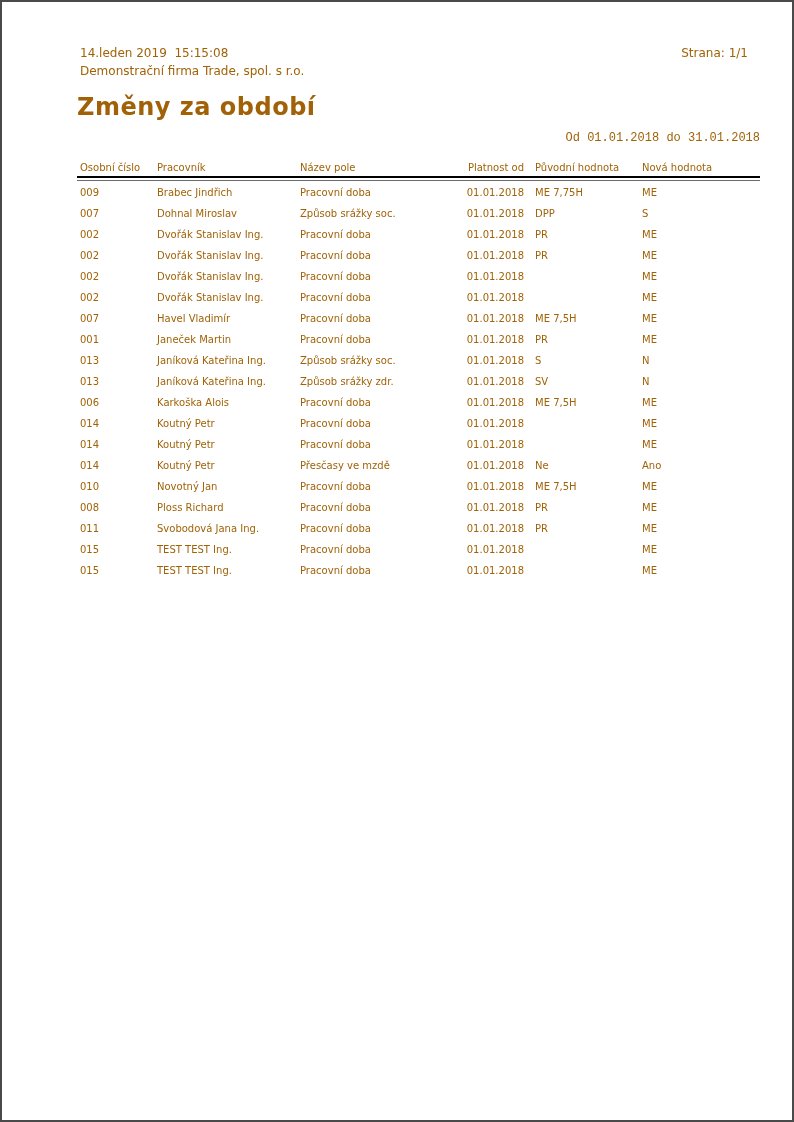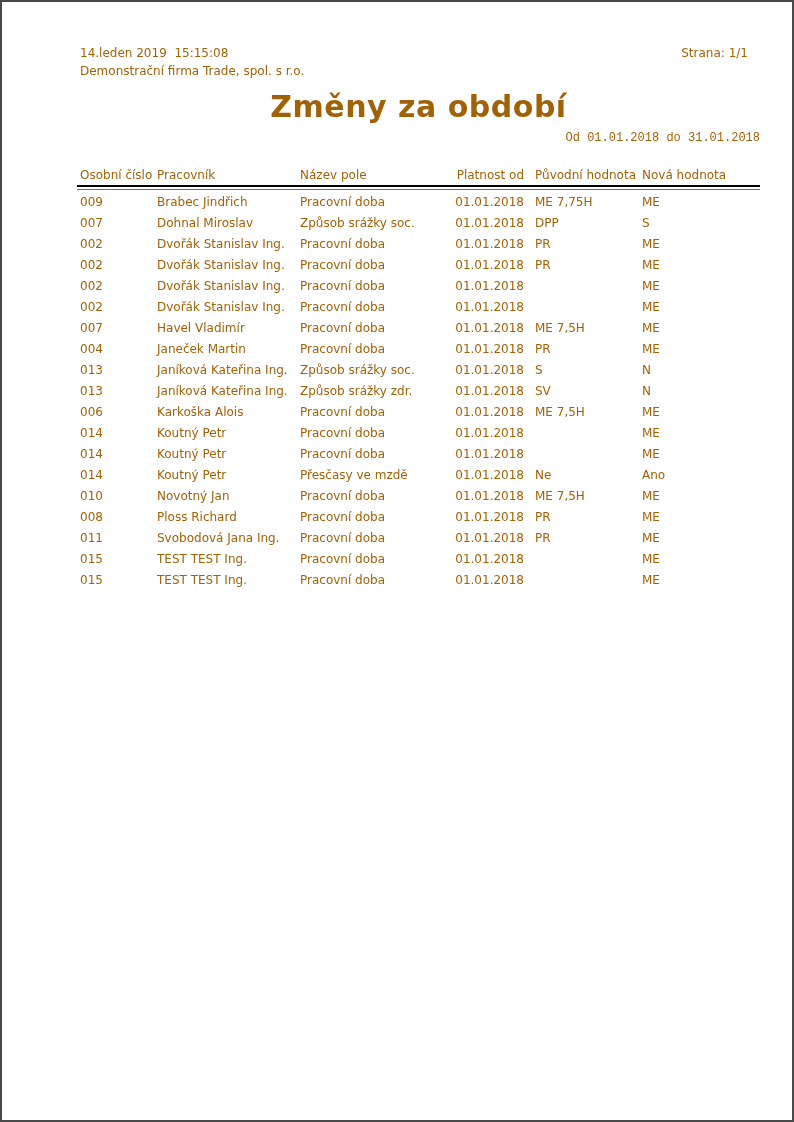--- a/index.html
+++ b/index.html
@@ -22,34 +22,34 @@
   }
   .top-left { font-size: 12px; line-height: 18px; }
   .pre { white-space: pre; }
   .top-right { font-size: 12px; line-height: 18px; }
   .content {
     margin-left: 75px;
     width: 683px;
   }
   .report-title {
     margin: 10px 0 0 0;
-    text-align: center;
-    font-size: 30px;
+    text-align: left;
+    font-size: 24px;
     line-height: 34px;
     font-weight: bold;
     letter-spacing: 0.5px;
   }
   .report-subtitle {
     text-align: right;
     font-size: 12px;
     line-height: 14px;
     margin-top: 7px;
     font-family: Liberation Mono, monospace;
   }
-  .rtable { margin-top: 22px; font-size: 12px; }
+  .rtable { margin-top: 13px; font-size: 10px; }
   .trow {
     display: grid;
     grid-template-columns: 80px 143px 154px 70px 118px 118px;
     align-items: center;
     white-space: nowrap;
   }
   .thead { height: 18px; align-items: end; }
   .thead .cell { padding-bottom: 3px; }
   .rule-double {
     height: 2px;              
@@ -140,21 +140,21 @@
           </div>
           <div class="trow">
             <div class="cell c0">007</div>
             <div class="cell c1">Havel Vladimír</div>
             <div class="cell c2">Pracovní doba</div>
             <div class="cell c3">01.01.2018</div>
             <div class="cell c4">ME 7,5H</div>
             <div class="cell c5">ME</div>
           </div>
           <div class="trow">
-            <div class="cell c0">004</div>
+            <div class="cell c0">001</div>
             <div class="cell c1">Janeček Martin</div>
             <div class="cell c2">Pracovní doba</div>
             <div class="cell c3">01.01.2018</div>
             <div class="cell c4">PR</div>
             <div class="cell c5">ME</div>
           </div>
           <div class="trow">
             <div class="cell c0">013</div>
             <div class="cell c1">Janíková Kateřina Ing.</div>
             <div class="cell c2">Způsob srážky soc.</div>

